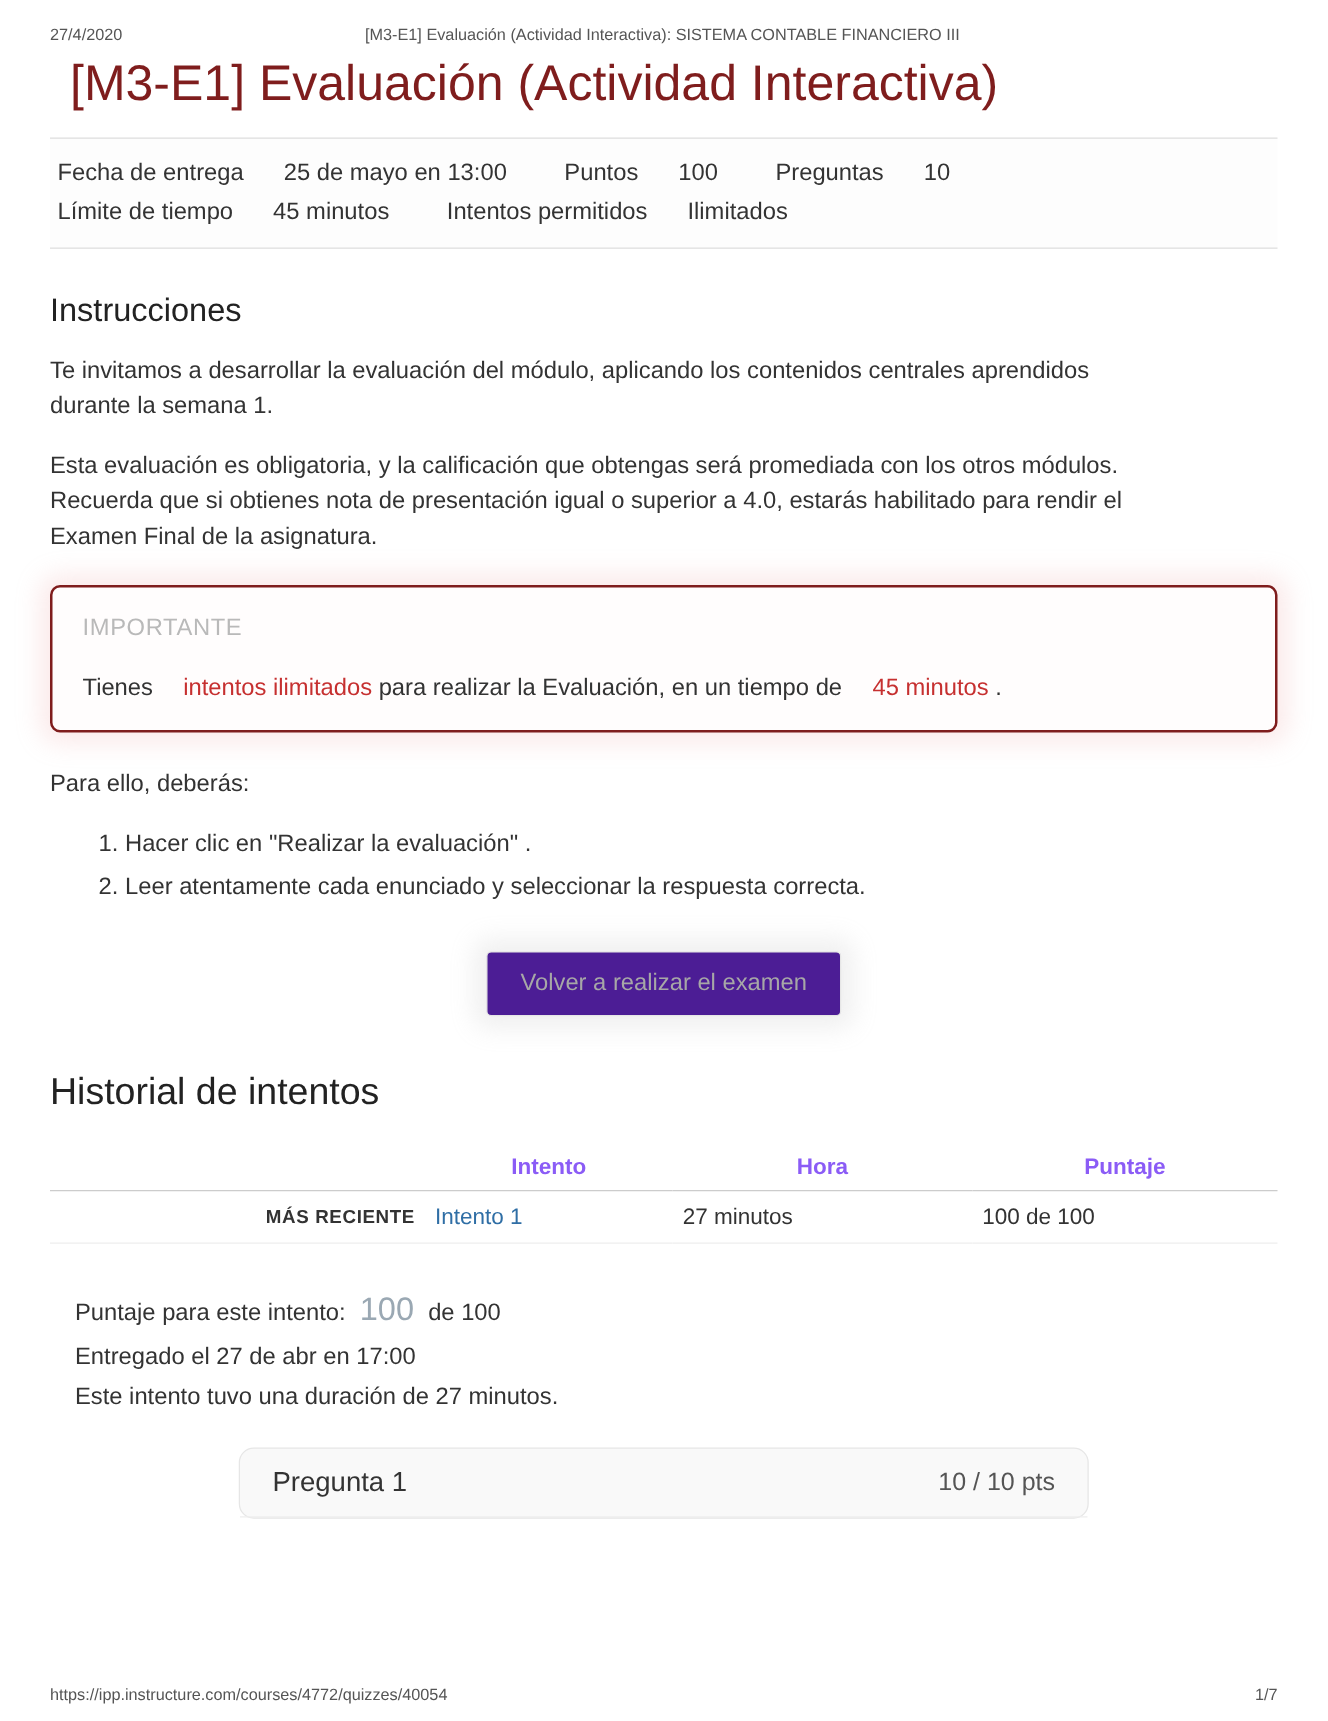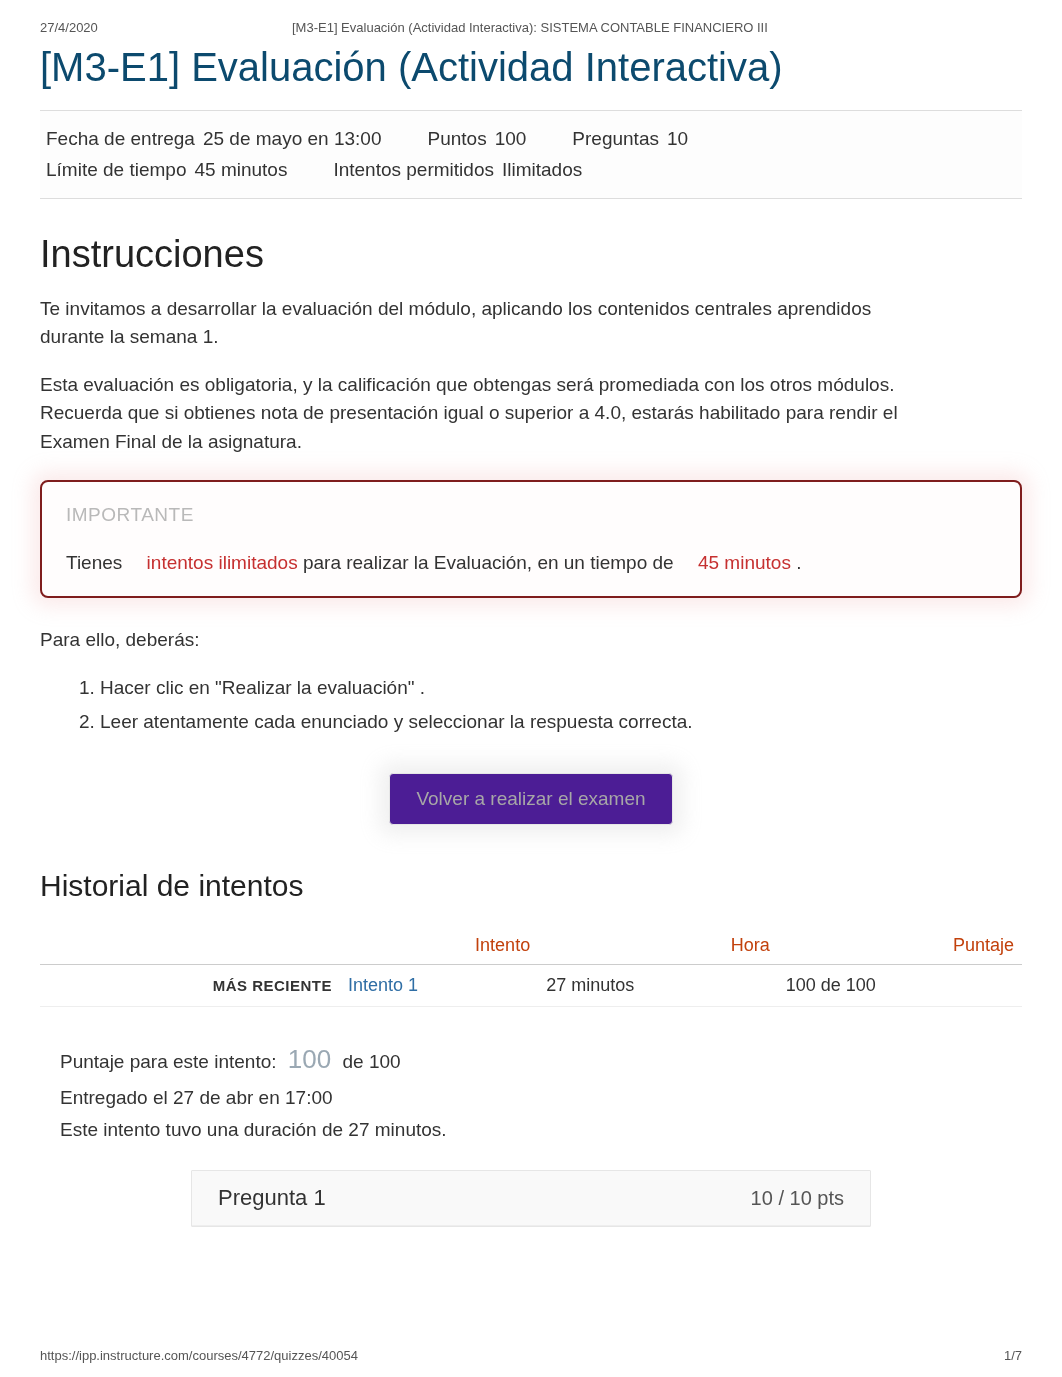--- a/index.html
+++ b/index.html
@@ -21,37 +21,37 @@
     justify-content: space-between;
     font-size: 13px;
     color: #555;
     margin-bottom: 0;
   }
   .header-date { }
   .header-title-small { text-align: center; flex: 1; }
   .page-title {
     font-size: 40px;
     font-weight: 400;
-    margin: 10px 0 20px 0;
-    color: #0c4a6e;
+    margin: 10px 0 20px 16px;
+    color: #7f1d1d;
   }
   .meta-block {
     border-top: 1px solid #ddd;
     border-bottom: 1px solid #ddd;
     padding: 12px 6px;
     font-size: 19px;
     line-height: 1.65;
     color: #333;
     background: linear-gradient(#fdfdfd,#fdfdfd);
   }
   .meta-row { display: flex; flex-wrap: wrap; gap: 8px 46px; align-items: baseline;}
-  .meta-pair { display: flex; gap: 8px; align-items: baseline;}
+  .meta-pair { display: flex; gap: 32px; align-items: baseline;}
   .meta-sub { font-size: 15px; color:#666; margin-left: 18px;}
   .section-heading {
-    font-size: 38px;
+    font-size: 26px;
     font-weight: 400;
     margin: 34px 0 18px 0;
     color: #222;
   }
   .body-text {
     font-size: 19px;
     line-height: 1.5;
     color: #333;
     margin-bottom: 18px;
     max-width: 870px;
@@ -100,25 +100,25 @@
     font-weight: 400;
     margin: 18px 0 24px 0;
     color: #222;
   }
   .history-table {
     width: 100%;
     border-collapse: collapse;
     font-size: 18px;
   }
   .history-table th {
-    text-align: right;
-    font-weight: 400;
+    text-align: center;
+    font-weight: 700;
     padding: 8px 8px;
     border-bottom: 1px solid #ccc;
-    color: #c2410c;
+    color: #8b5cf6;
   }
   .history-table td {
     padding: 10px 8px;
     border-bottom: 1px solid #eee;
     vertical-align: middle;
   }
   .recent-label { font-weight: 700; font-size: 15px; letter-spacing: 0.5px; text-align: right; }
   .link { color: #2f6ea5; }
   .score-block {
     margin: 30px 0 20px 20px;
@@ -127,21 +127,21 @@
   }
   .score-big {
     font-size: 26px;
     color: #9aa8b3;
     padding: 0 6px;
   }
   .question-card {
     margin: 24px auto 0 auto;
     width: 680px;
     border: 1px solid #e6e6e6;
-    border-radius: 1px;
+    border-radius: 12px;
     background: #f9f9f9;
   }
   .question-header {
     display: flex;
     justify-content: space-between;
     align-items: center;
     padding: 14px 26px;
     font-size: 22px;
     color: #333;
     border-bottom: 1px solid #eee;

